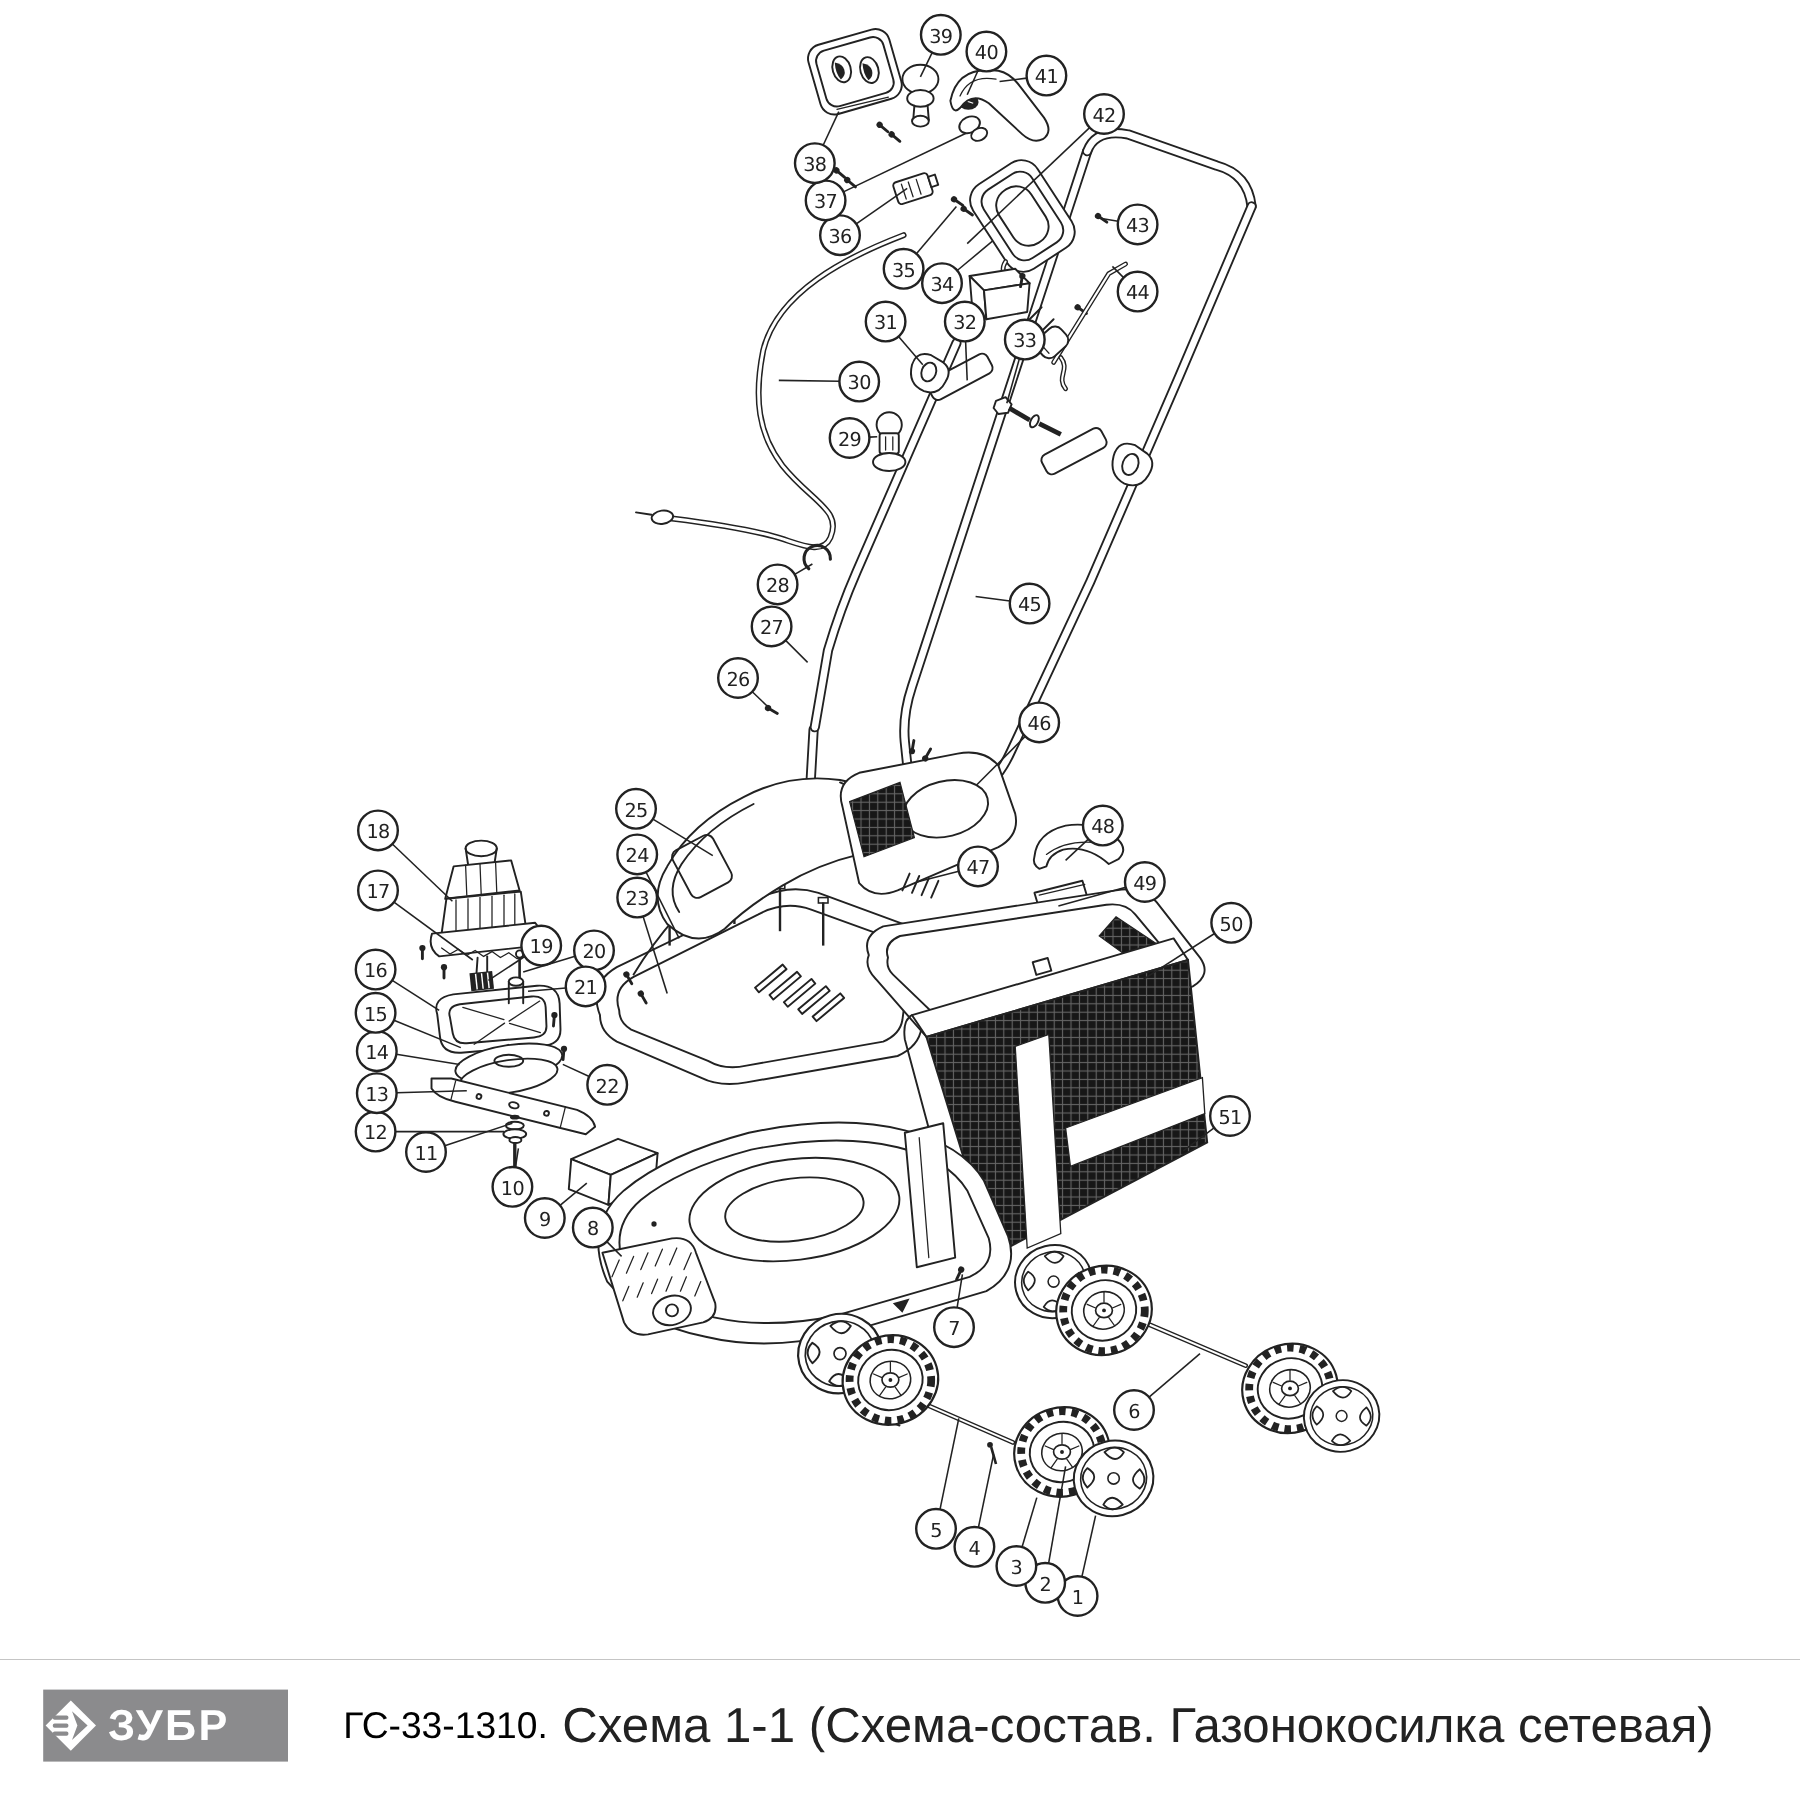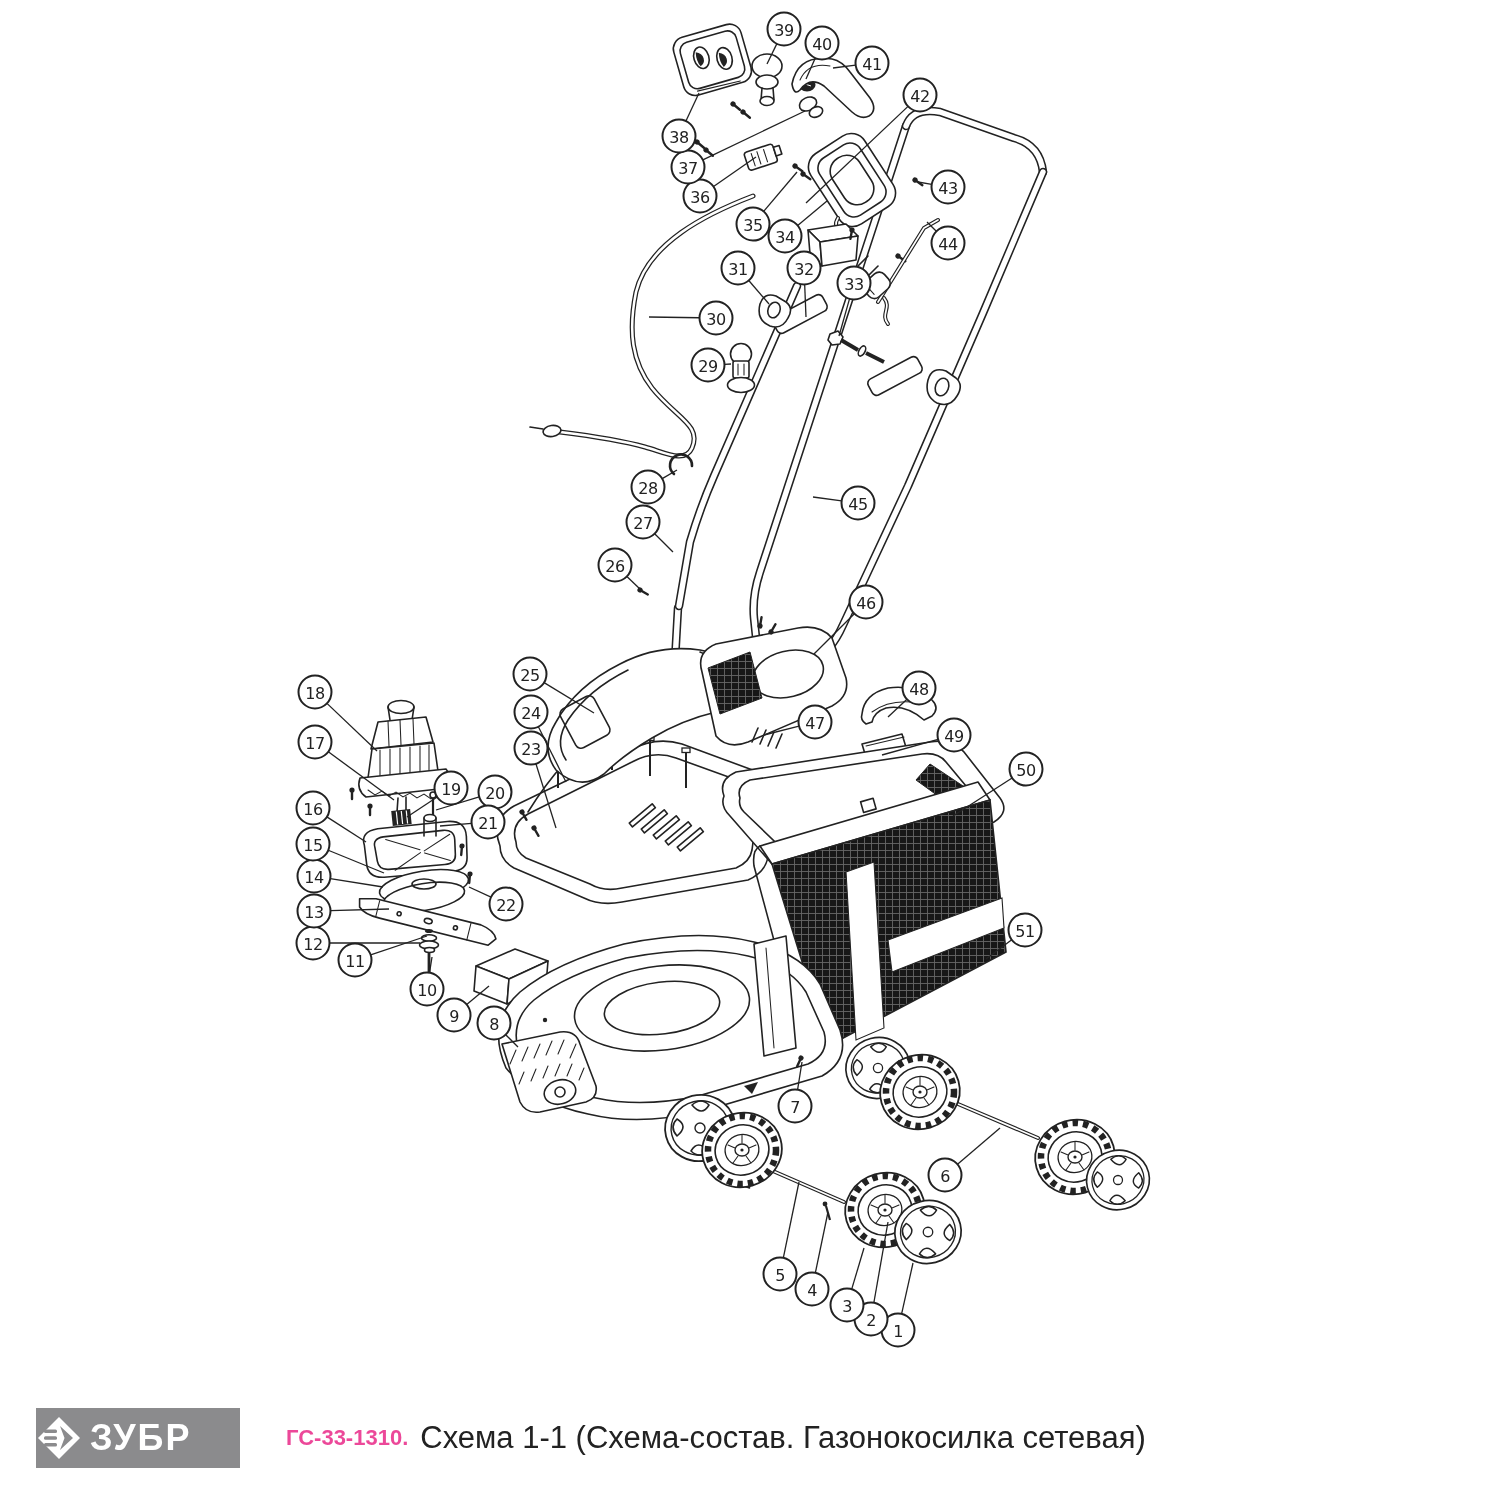--- a/index.html
+++ b/index.html
@@ -24,22 +24,22 @@
   .lead{stroke:var(--ink);stroke-width:1.3;fill:none}
   .cbub{fill:#fff;stroke:var(--ink);stroke-width:2}
   .cnum{font-family:"DejaVu Sans",sans-serif;font-size:16px;fill:var(--ink);letter-spacing:-0.5px}
   
   .rule{position:absolute;left:0;width:1500px;height:2px;background:#111;}
   .footer{position:absolute;left:0;top:1383px;width:1500px;height:117px;background:#fff;}
   .logo{position:absolute;left:36px;top:25px;width:204px;height:60px;background:var(--logo-bg);
         display:flex;align-items:center;gap:8px;}
   .logo-text{color:var(--logo-fg);font-weight:bold;font-size:36px;letter-spacing:2px;line-height:1;}
   .title{position:absolute;left:286px;top:25px;height:60px;display:flex;align-items:center;white-space:nowrap;}
-  .title .model{font-weight:bold;font-size:22px;color:#ec4899;margin-right:12px;}
-  .title .scheme{font-weight:normal;font-size:31px;color:#222;}
+  .title .model{font-weight:normal;font-size:31px;color:#000000;margin-right:12px;}
+  .title .scheme{font-weight:normal;font-size:41px;color:#222;}
 </style>
 </head>
 <body>
 
 <div class="page" style="--ink: #222222; --logo-bg: #8b8b8d; --logo-fg: #ffffff; --mesh-dark: #171717;">
 
 <svg id="diagram" width="1500" height="1500" viewBox="0 0 1500 1500" xmlns="http://www.w3.org/2000/svg" xmlns:xlink="http://www.w3.org/1999/xlink">
   <defs>
     <pattern id="mesh" patternUnits="userSpaceOnUse" width="7" height="7">
       <rect width="7" height="7" fill="#171717"></rect>

